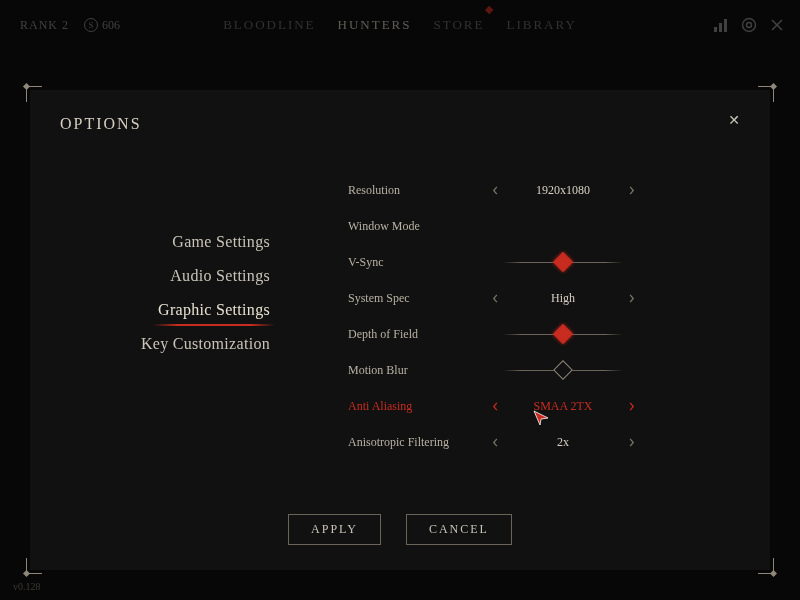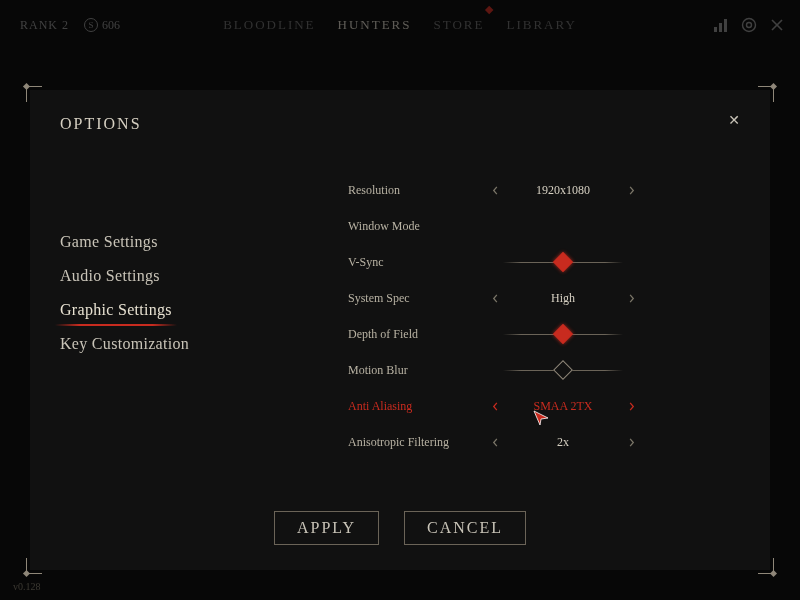--- a/index.html
+++ b/index.html
@@ -88,21 +88,21 @@
   }
   .modal-body {
     display:flex; margin-top:45px;
     height:340px;
   }
   .sidebar {
     width:210px;
     display:flex; flex-direction:column;
     gap:16px;
     padding-top:55px;
-    align-items:flex-start;
+    align-items:flex-end;
     text-align:center;
   }
   .sidebar-item {
     font-size:16px; color:#c9c4b8;
     letter-spacing:0.3px;
     position:relative;
   }
   .sidebar-item.active { color:#e8e2d2; }
   .sidebar-item.active::after{
     content:''; position:absolute;
@@ -161,21 +161,21 @@
   }
   .toggle.on .diamond { background:#c82b1f; border-color:#c82b1f; box-shadow:0 0 4px #c82b1f; }
   .buttons {
     position:absolute;
     left:0; right:0; bottom:25px;
     display:flex; justify-content:center; gap:25px;
   }
   .btn {
     border:1px solid #6b6458;
     padding:7px 22px;
-    font-size:16px; letter-spacing:2px;
+    font-size:12px; letter-spacing:2px;
     color:#c9c4b8;
     background:transparent;
     font-family:inherit;
     cursor:pointer;
   }
   .version {
     position:absolute; bottom:8px; left:13px;
     font-size:10px; color:#3d3a33; z-index:4;
   }
   .cursor {

